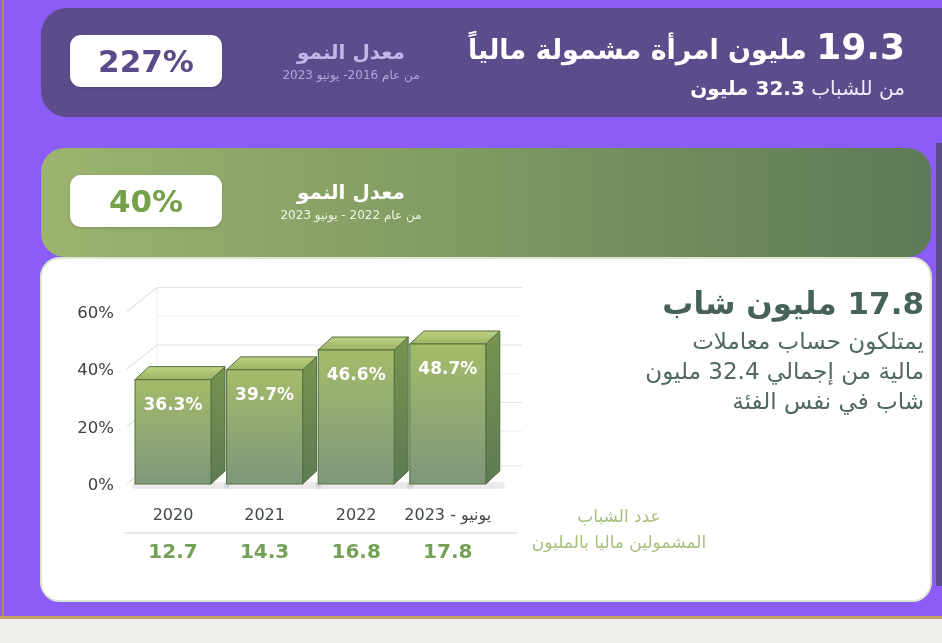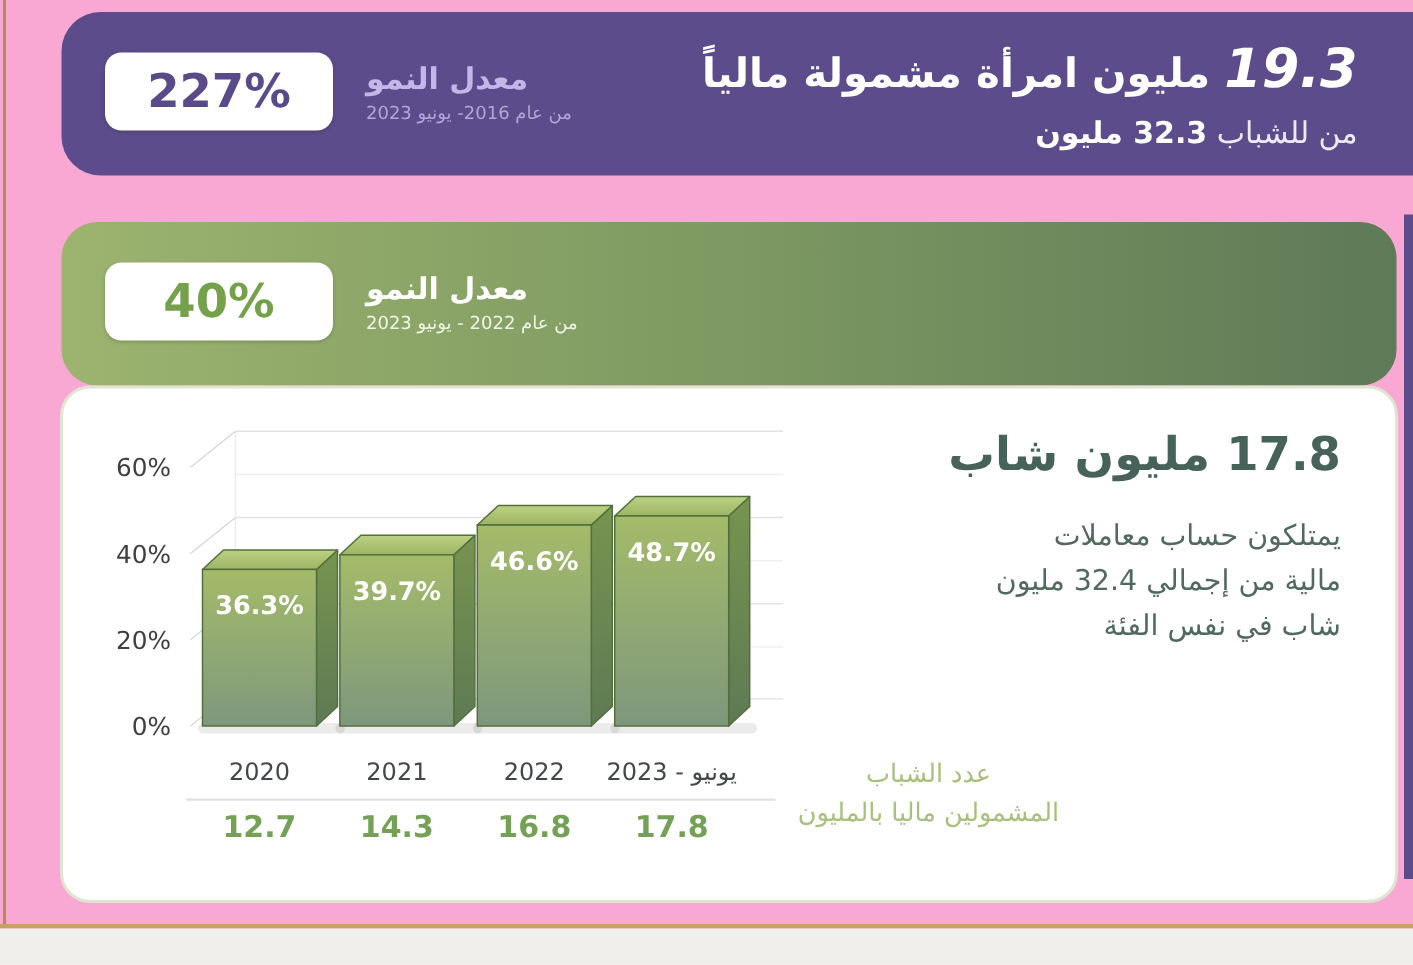--- a/index.html
+++ b/index.html
@@ -1,62 +1,62 @@
 <!DOCTYPE html>
 <html lang="ar"><head>
 <meta charset="utf-8">
 <style>
   * { margin:0; padding:0; box-sizing:border-box; }
   html,body { width:942px; height:643px; }
   body { font-family:"DejaVu Sans","Liberation Sans",sans-serif; background:#fff; position:relative; overflow:hidden; }
 
-  .page { position:absolute; left:0; top:0; width:942px; height:643px; background:#f9a8d4; overflow:hidden; }
+  .page { position:absolute; left:0; top:0; width:942px; height:643px; background:#8b5cf6; overflow:hidden; }
 
   .frame-left { position:absolute; left:2px; top:0; width:2px; height:617px; background:#b08e58; }
   .bottom-line { position:absolute; left:0; top:616px; width:942px; height:3px; background:#c7a065; }
   .bottom-area { position:absolute; left:0; top:619px; width:942px; height:24px; background:#f1efeb; }
   .right-strip { position:absolute; right:0; top:143px; width:6px; height:443px; background:#5d4c8b; }
 
   .banner { position:absolute; left:41px; }
   .banner-purple { top:8px; width:901px; height:109px; background:#5d4c8b; border-radius:26px 0 0 26px; }
   .banner-green  { top:148px; width:890px; height:109px; border-radius:24px;
                    background:linear-gradient(90deg,#9cb46f 0%,#7f9a62 48%,#5e7a57 100%); }
 
   .growth { position:absolute; left:29px; top:27px; display:flex; align-items:center; gap:22px; }
   .pill { width:152px; height:52px; background:#ffffff; border-radius:11px; display:flex; align-items:center;
           justify-content:center; font-weight:bold; font-size:31px; box-shadow:0 1px 3px rgba(0,0,0,.18); }
   .pill-purple { color:#5b4a89; }
   .pill-green  { color:#76a14b; }
-  .growth-text { width:214px; text-align:left; }
+  .growth-text { width:214px; text-align:center; }
   .growth-label { font-size:20px; font-weight:bold; }
   .growth-period { font-size:12px; margin-top:4px; }
   .banner-purple .growth-label  { color:#c3b7e8; }
   .banner-purple .growth-period { color:#b2a6d8; }
   .banner-green .growth-label   { color:#ffffff; }
   .banner-green .growth-period  { color:#f0f5e7; }
 
   .banner-head { position:absolute; right:37px; top:18px; text-align:right; color:#ffffff; direction:rtl; }
   .head-line1 { font-size:27px; font-weight:bold; }
-  .head-value { font-size:36px;font-style:italic; }
+  .head-value { font-size:36px; }
   .head-line2 { font-size:20px; margin-top:9px; color:#efeaf9; font-weight:normal; }
   .head-line2 .bold { font-weight:bold; color:#ffffff; }
 
   .banner-title-green { position:absolute; right:26px; top:10px; text-align:right; color:#ffffff;
                         font-size:28px; font-weight:bold; line-height:40px; direction:rtl; }
 
   .card { position:absolute; left:40px; top:257px; width:892px; height:345px; background:#ffffff;
           border:2px solid #dee5d1; border-radius:20px; }
   #bar-chart { position:absolute; left:10px; top:12px; }
 
   .caption { position:absolute; left:468px; top:244px; width:218px; text-align:center; color:#a7c07b;
              font-size:17px; line-height:26px; font-weight:500; direction:rtl; }
 
-  .highlight { position:absolute; right:36px; top:26px; text-align:right; direction:rtl; }
+  .highlight { position:absolute; right:6px; top:26px; text-align:right; direction:rtl; }
   .hl-title { font-size:31px; font-weight:bold; color:#47625a; }
-  .hl-body { margin-top:21px; font-size:19px; line-height:30px; color:#51695f; }
+  .hl-body { margin-top:5px; font-size:23px; line-height:30px; color:#51695f; }
 </style>
 </head>
 <body>
 
 <div class="page">
 
   <div class="frame-left"></div>
 
   <div class="banner banner-purple">
     <div class="growth">

